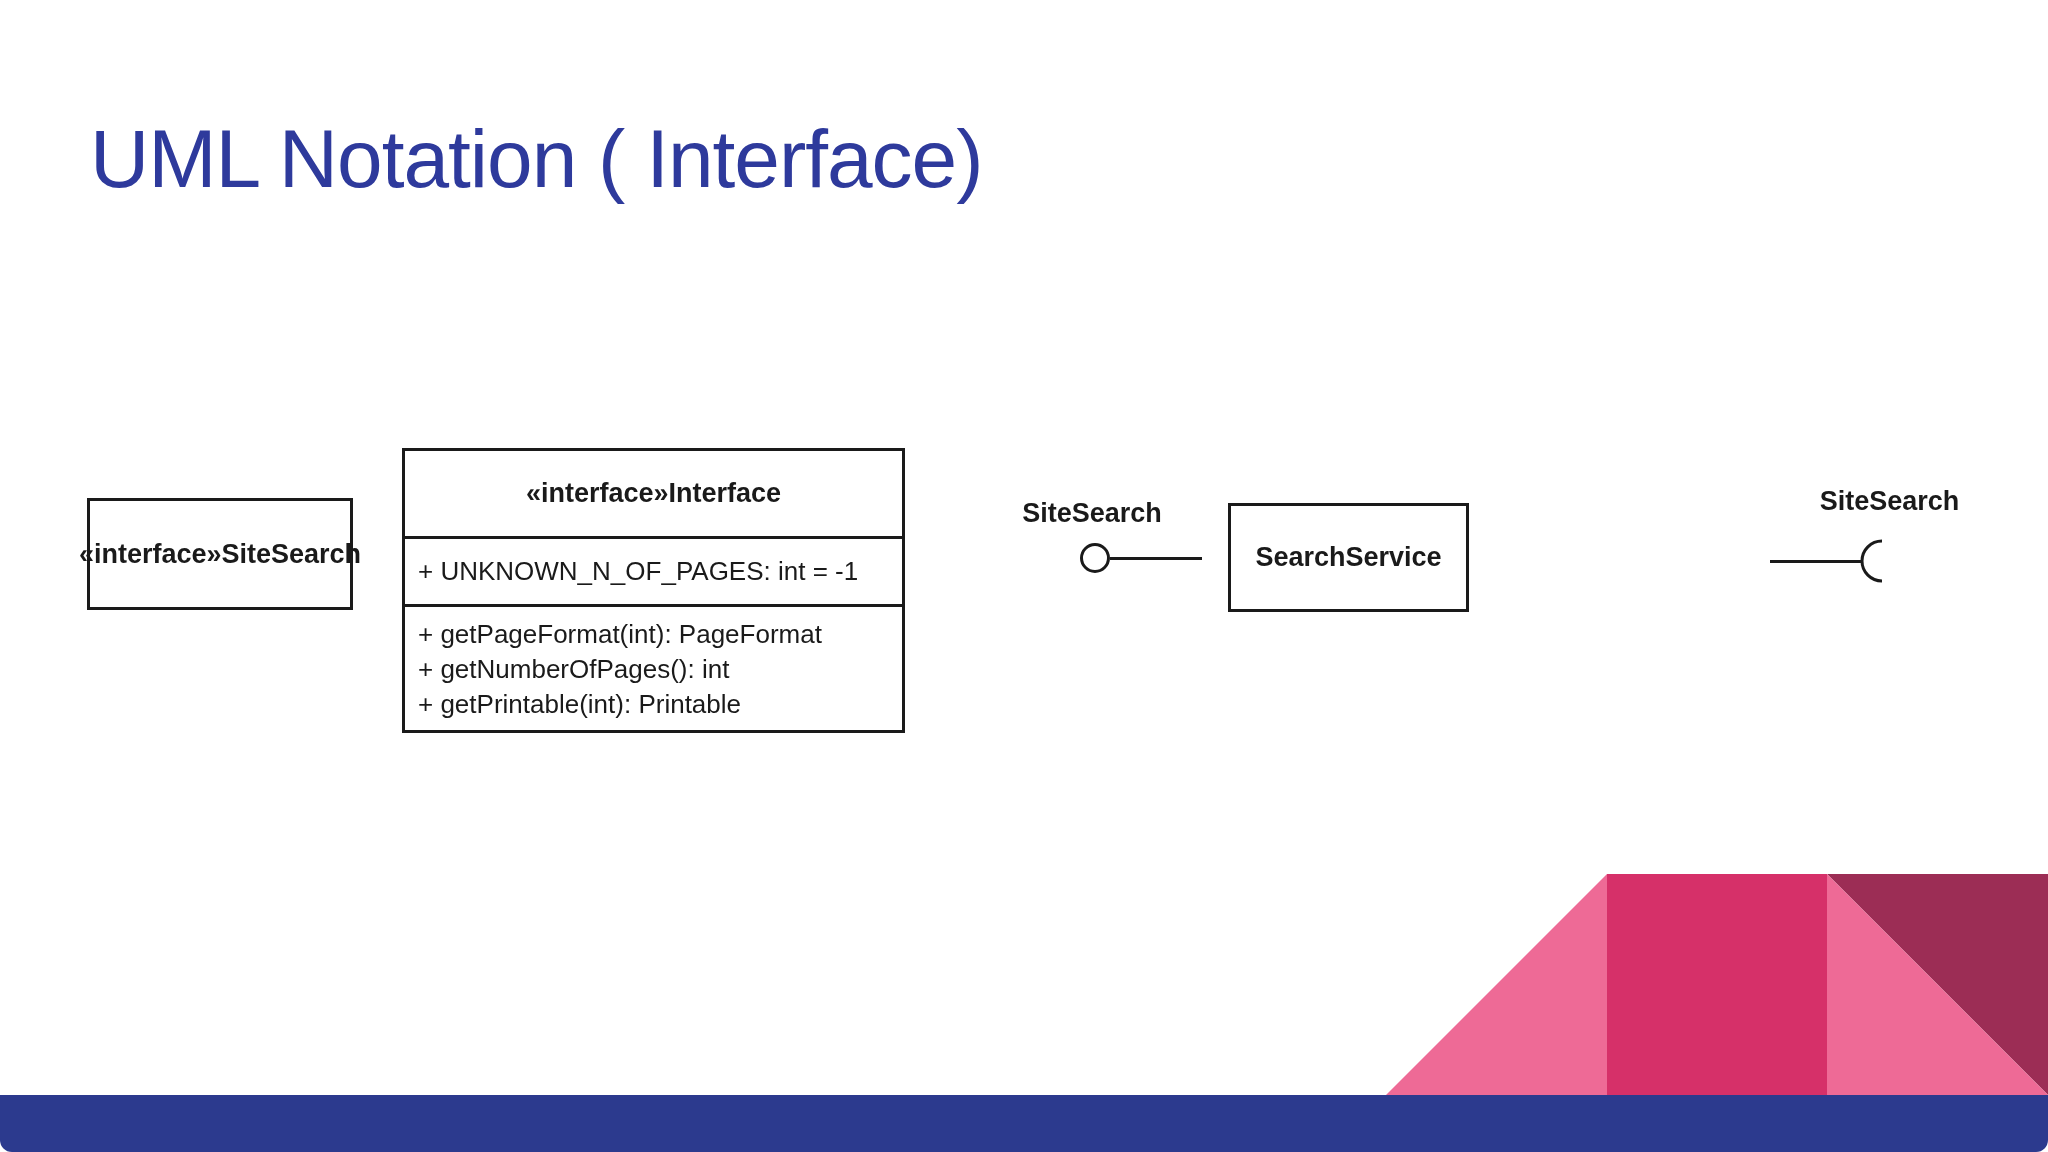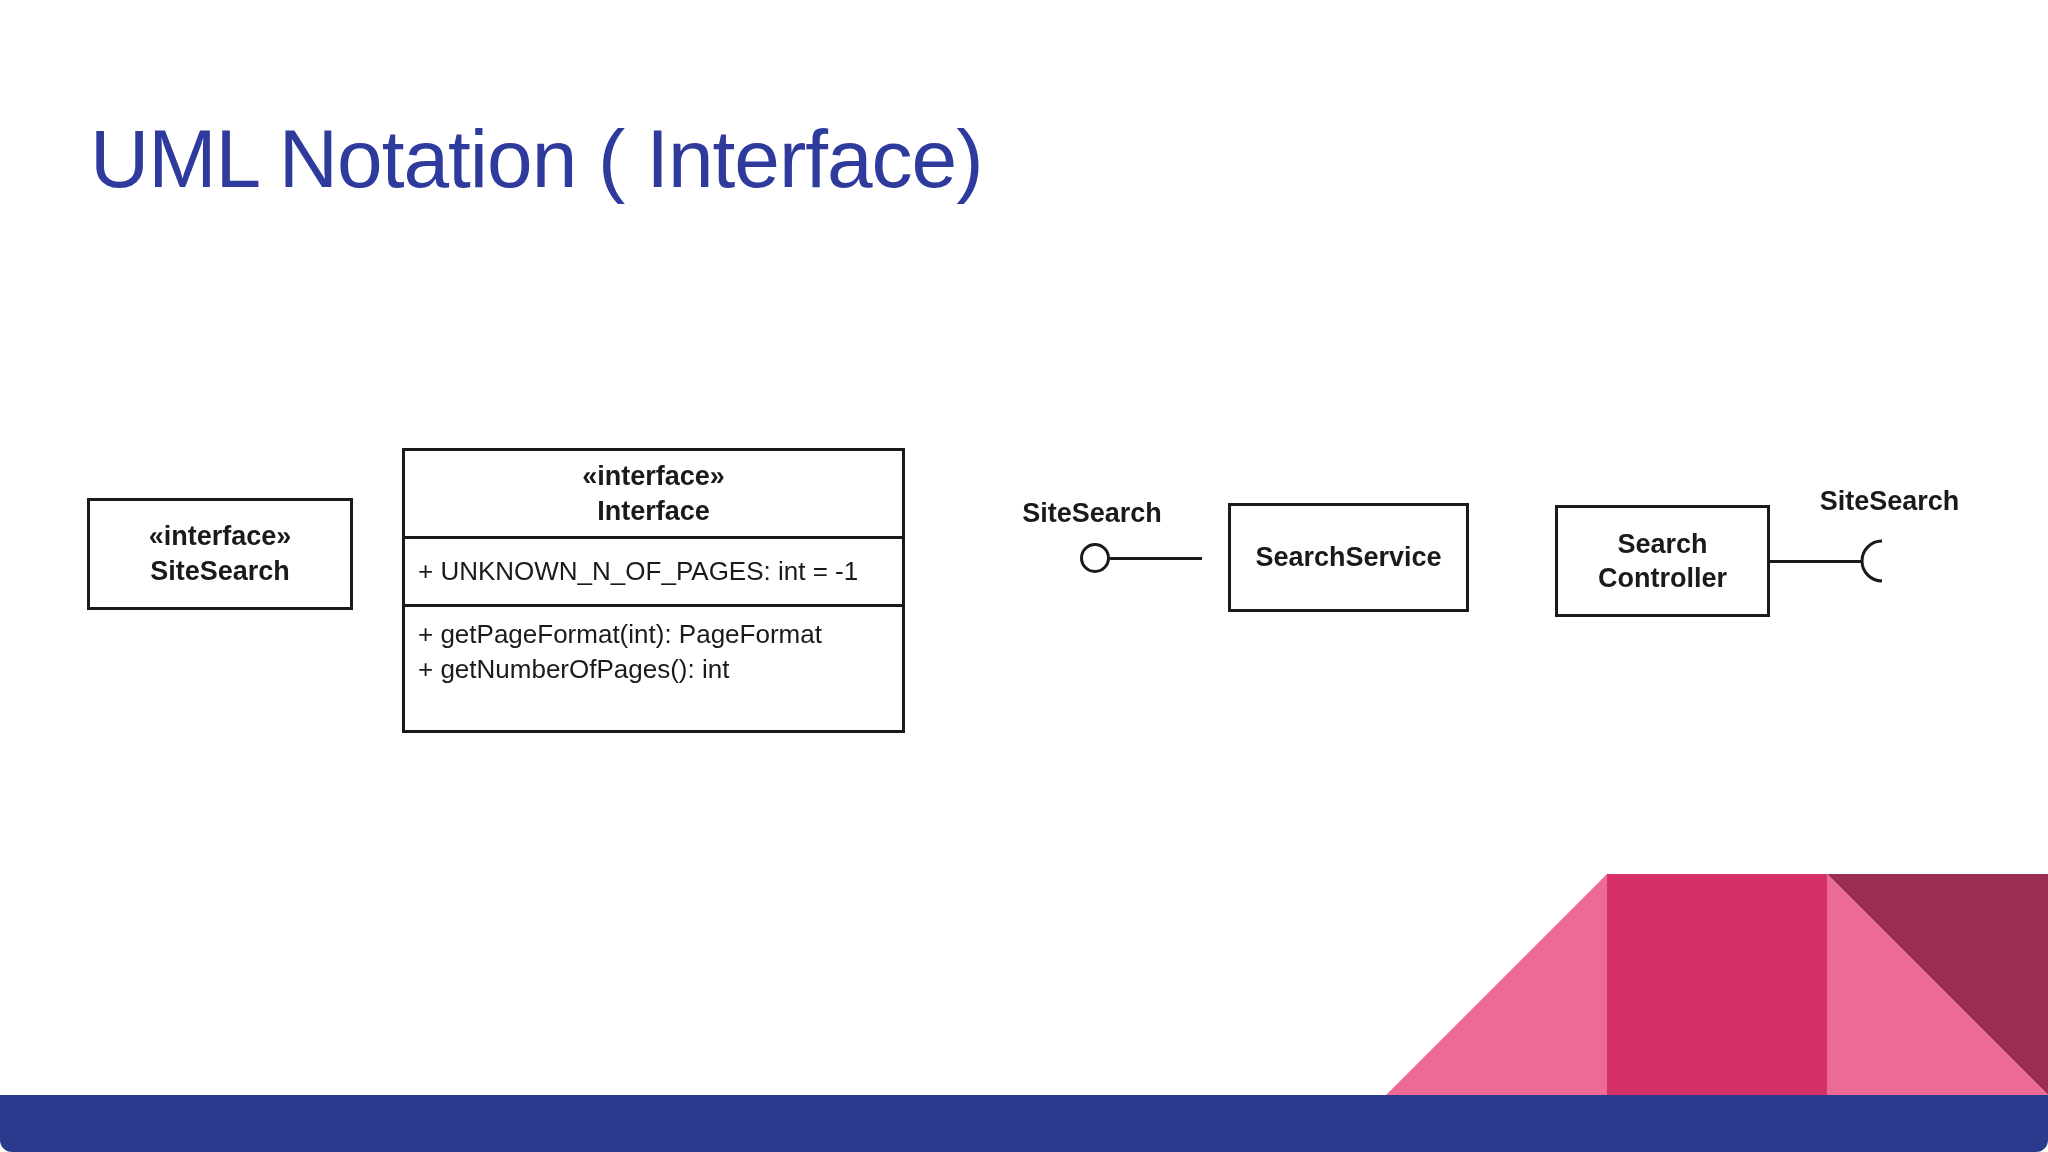--- a/index.html
+++ b/index.html
@@ -35,21 +35,20 @@
     white-space: nowrap;
   }
 
   
   .uml-box {
     border: 3px solid var(--line-black);
     background: #ffffff;
   }
   .uml-name-compartment {
     display: flex;
-    flex-direction: column;
     align-items: center;
     justify-content: center;
     text-align: center;
   }
   .uml-bold {
     font-weight: 700;
     font-size: 27px;
     line-height: 35px;
     color: var(--line-black);
   }
@@ -153,34 +152,31 @@
     <div class="uml-name-compartment pageable-header">
       <div class="uml-bold">«interface»</div>
       <div class="uml-bold">Interface</div>
     </div>
     <div class="pageable-attrs">
       <div class="uml-member">+ UNKNOWN_N_OF_PAGES: int = -1</div>
     </div>
     <div class="pageable-methods">
       <div class="uml-member">+ getPageFormat(int): PageFormat</div>
       <div class="uml-member">+ getNumberOfPages(): int</div>
+      <div class="uml-member">+ getPrintable(int): Printable</div>
     </div>
   </div>
 
   <div class="abs uml-bold lollipop-label">SiteSearch</div>
   <div class="abs lollipop-circle"></div>
   <div class="abs connector-line lollipop-line"></div>
   <div class="abs uml-box uml-name-compartment box-searchservice">
     <div class="uml-bold">SearchService</div>
   </div>
 
-  <div class="abs uml-box uml-name-compartment box-searchcontroller">
-    <div class="uml-bold" style="line-height:34px;">Search</div>
-    <div class="uml-bold" style="line-height:34px;">Controller</div>
-  </div>
   <div class="abs connector-line socket-line"></div>
   <svg class="abs socket-svg" width="46" height="46" viewBox="0 0 46 46">
     <path d="M 34 3 A 20 20 0 1 0 34 43" fill="none" stroke="#1a1a1a" stroke-width="3"></path>
   </svg>
   <div class="abs uml-bold socket-label">SiteSearch</div>
 
   <svg class="abs decor-svg" width="2048" height="1152" viewBox="0 0 2048 1152">
     <polygon points="1386,1095 1607,874 1607,1095" style="fill:var(--pink-light)"></polygon>
     <polygon points="1607,874 1827,874 1827,1095 1607,1095" style="fill:var(--pink-dark)"></polygon>
     <polygon points="1827,874 2048,874 2048,1095" style="fill:var(--maroon)"></polygon>

